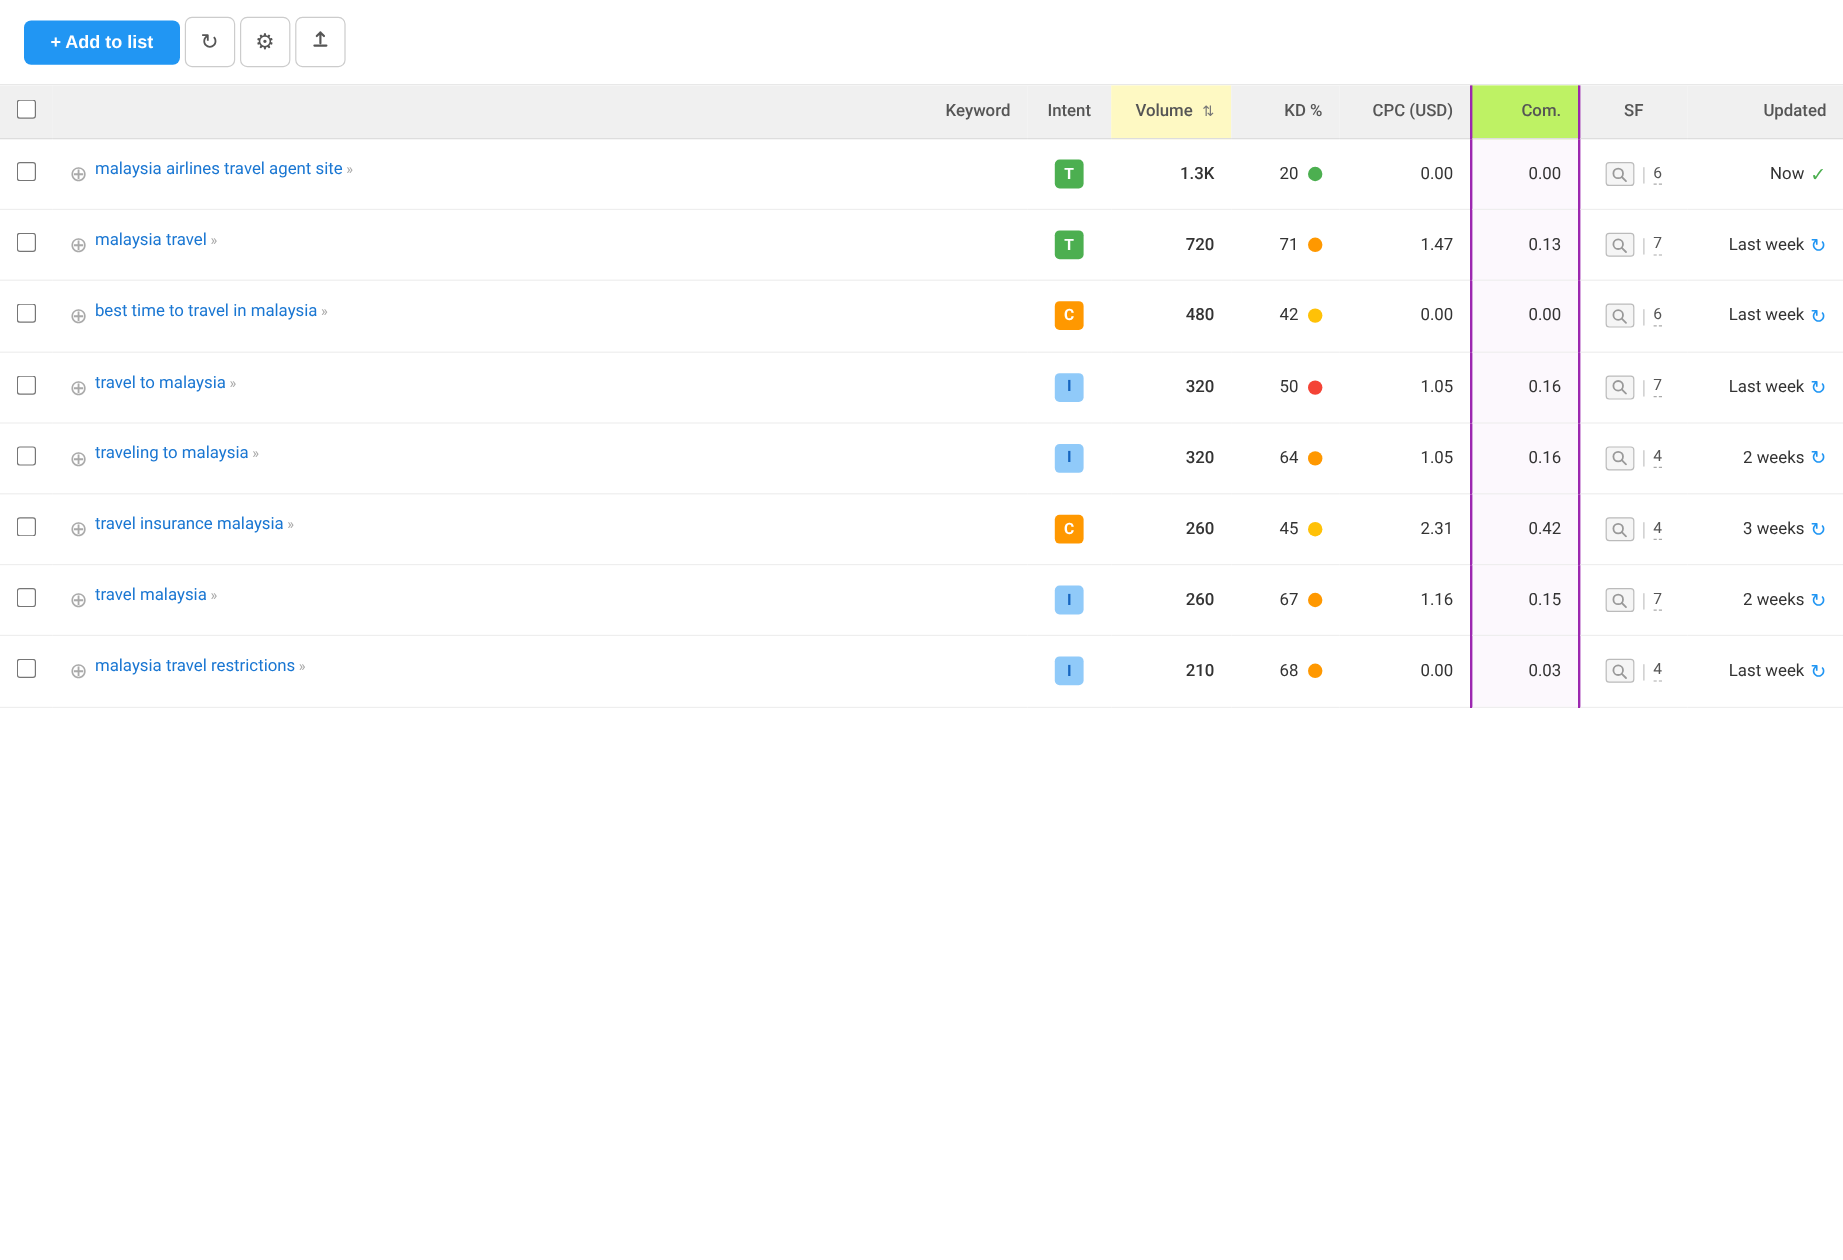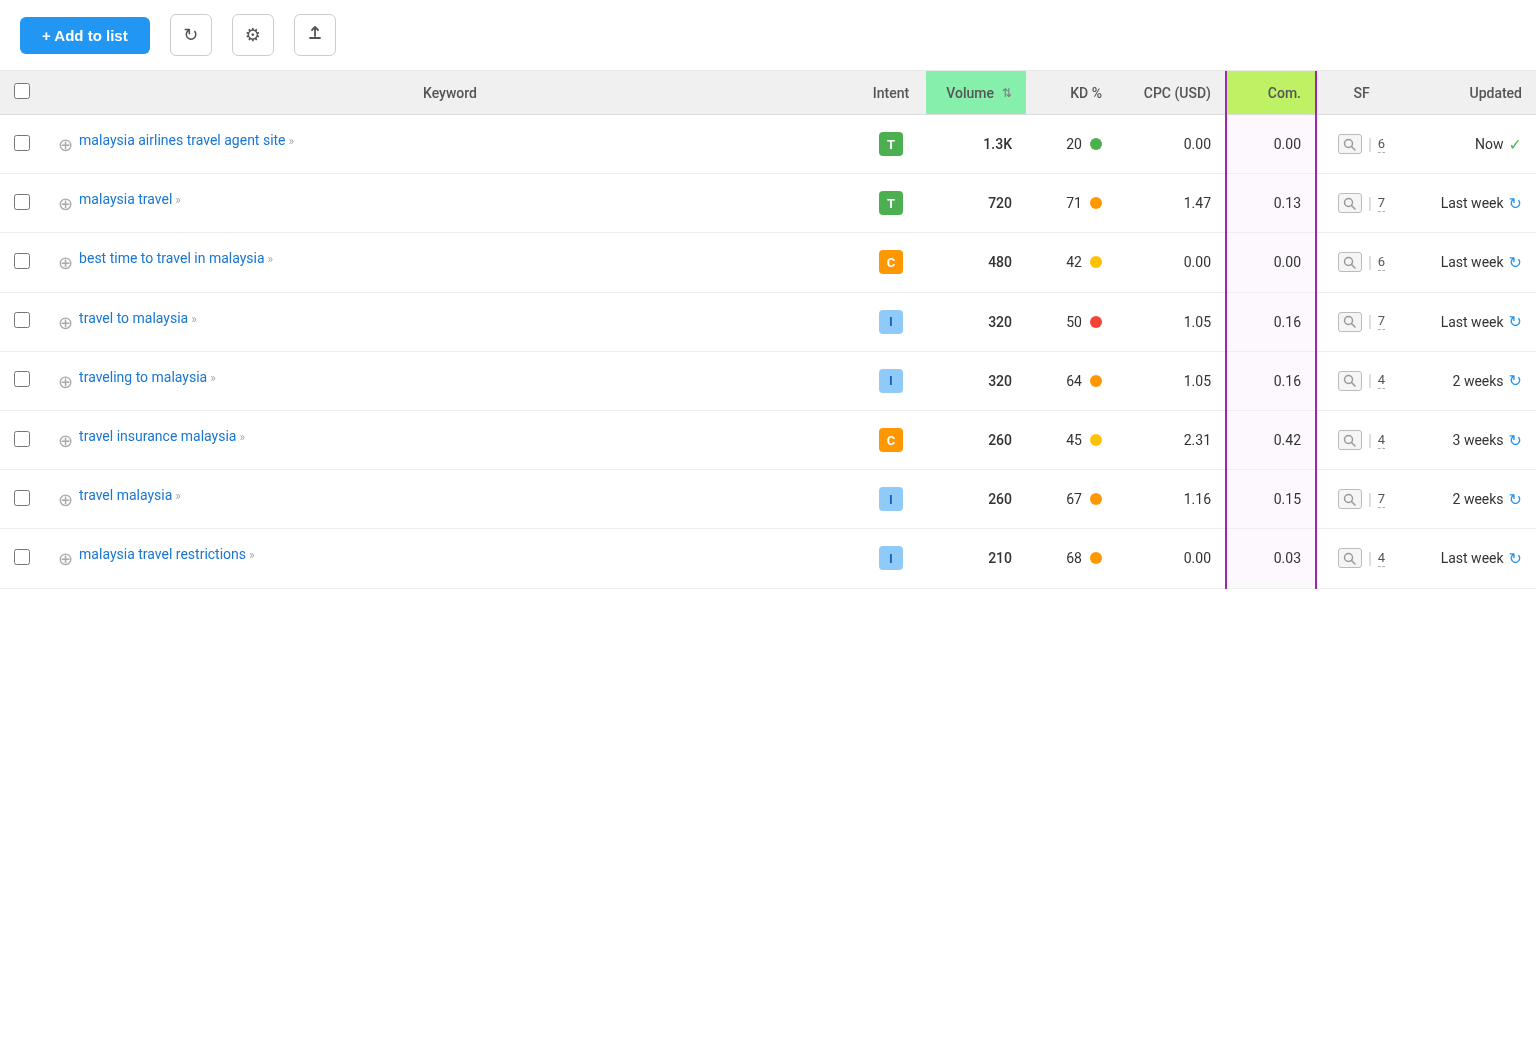--- a/index.html
+++ b/index.html
@@ -27,21 +27,21 @@
     }
 
     .header-stats strong {
       font-weight: 700;
       color: #111;
     }
 
     .header-actions {
       display: flex;
       align-items: center;
-      gap: 20px;
+      gap: 4px;
     }
 
     .btn-add {
       background: #2196F3;
       color: #fff;
       border: none;
       border-radius: 6px;
       padding: 10px 22px;
       font-size: 15px;
       font-weight: 600;
@@ -70,30 +70,30 @@
     }
 
     table {
       width: 100%;
       border-collapse: collapse;
     }
 
     thead th {
       background: #f0f0f0;
       padding: 12px 14px;
-      text-align: center;
+      text-align: right;
       font-weight: 500;
       color: #555;
       font-size: 14px;
       border-bottom: 1px solid #ddd;
       white-space: nowrap;
     }
 
     thead th.col-volume {
-      background: #86efac;
+      background: #fef9c3;
     }
 
     thead th.col-com {
       background: #bef264;
       border-left: 2.5px solid #9c27b0;
       border-right: 2.5px solid #9c27b0;
     }
 
     thead th.col-checkbox {
       width: 44px;

